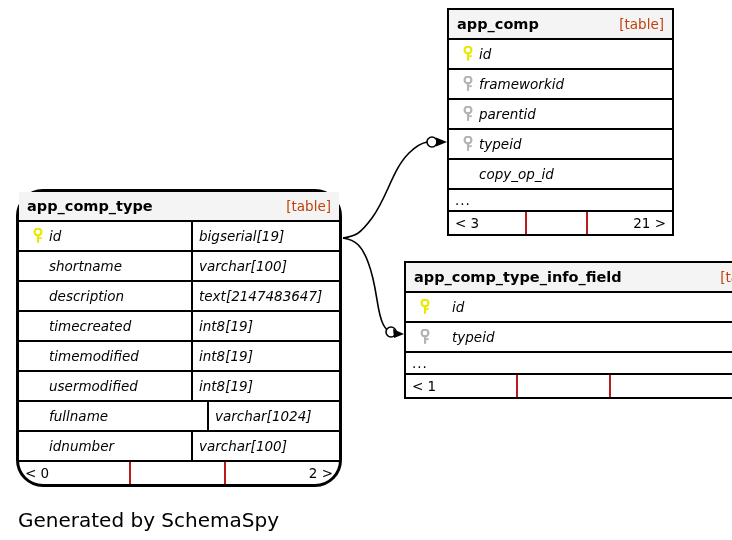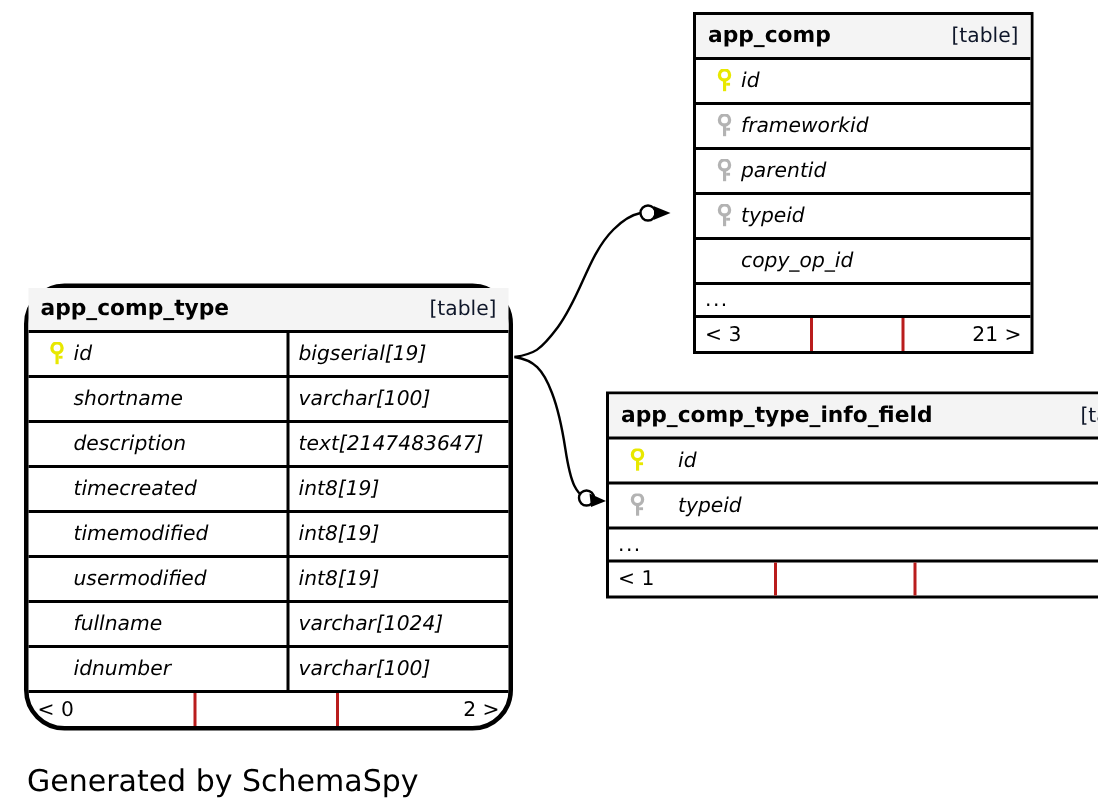--- a/index.html
+++ b/index.html
@@ -36,21 +36,21 @@
     height: 30px;
   }
   .tbl-title {
     font-weight: bold;
     font-size: 14.5px;
     letter-spacing: 0px;
     white-space: nowrap;
   }
   .tbl-kind {
     font-size: 13.5px;
-    color: #0f172a;
+    color: #c2410c;
     white-space: nowrap;
   }
 
   .tbl-row {
     display: flex;
     box-sizing: border-box;
     border-bottom: 2px solid #000000;
     height: 30px;
     align-items: stretch;
     font-style: italic;
@@ -195,39 +195,39 @@
       <span>usermodified</span>
     </div>
     <div class="cell-type" style="width:148px;">int8[19]</div>
   </div>
 
   <div class="tbl-row">
     <div class="cell-name">
       <span class="key-slot"></span>
       <span>fullname</span>
     </div>
-    <div class="cell-type" style="width:148px;">varchar[1024]</div>
+    <div class="cell-type" style="width:132px;">varchar[1024]</div>
   </div>
 
   <div class="tbl-row">
     <div class="cell-name">
       <span class="key-slot"></span>
       <span>idnumber</span>
     </div>
     <div class="cell-type" style="width:148px;">varchar[100]</div>
   </div>
 
   <div class="foot-row">
     <div class="foot-cell foot-left" style="width:110px;">&lt; 0</div>
     <div class="foot-cell" style="width:95px;"></div>
     <div class="foot-cell foot-right" style="flex:1 1 auto;">2 &gt;</div>
   </div>
 </div>
 
-<div class="er-table" style="left:462px; top:8px; width:227px;">
+<div class="er-table" style="left:447px; top:8px; width:227px;">
 
   <div class="tbl-header">
     <span class="tbl-title">app_comp</span>
     <span class="tbl-kind">[table]</span>
   </div>
 
   <div class="tbl-row">
     <div class="cell-name">
       <span class="key-slot">
         <svg class="key-icon" width="10" height="16" viewBox="0 0 10 16" aria-hidden="true">

